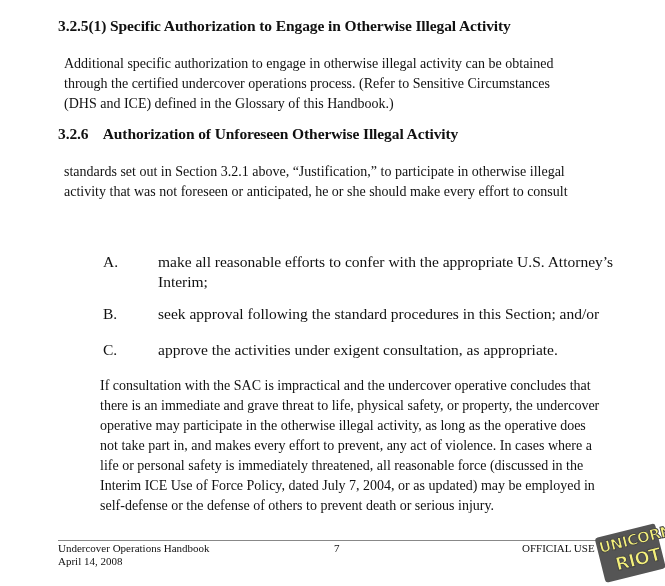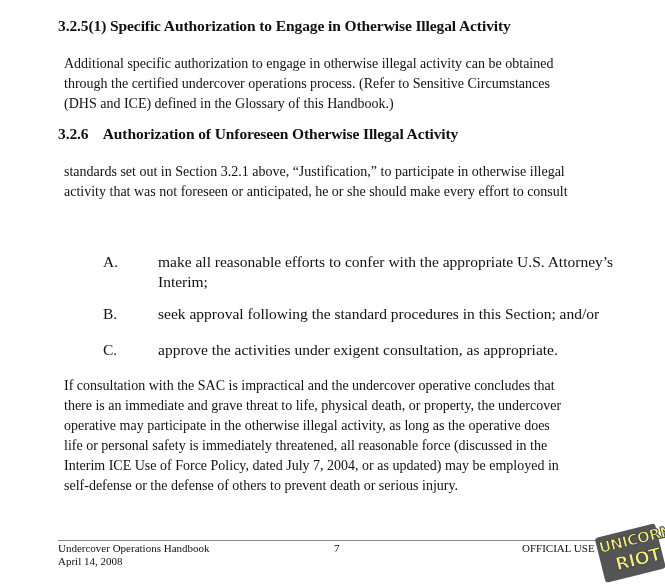--- a/index.html
+++ b/index.html
@@ -50,24 +50,25 @@
   <div class="li" style="top:304px;">
     <span class="lbl">B.</span>
     <span class="txt">seek approval following the standard procedures in this Section; and/or</span>
   </div>
 
   <div class="li" style="top:340px;">
     <span class="lbl">C.</span>
     <span class="txt">approve the activities under exigent consultation, as appropriate.</span>
   </div>
 
-  <div class="p" style="top:376px;">
+  <div class="p" style="top:376px;margin-left:36px;">
     <div>If consultation with the SAC is impractical and the undercover operative concludes that</div>
-    <div>there is an immediate and grave threat to life, physical death, or property, the undercover</div>
+    <div>there is an immediate and grave threat to life, physical safety, or property, the undercover</div>
     <div>operative may participate in the otherwise illegal activity, as long as the operative does</div>
+    <div>not take part in, and makes every effort to prevent, any act of violence.  In cases where a</div>
     <div>life or personal safety is immediately threatened, all reasonable force (discussed in the</div>
     <div>Interim ICE Use of Force Policy, dated July 7, 2004, or as updated) may be employed in</div>
     <div>self-defense or the defense of others to prevent death or serious injury.</div>
   </div>
 
   <div class="footer-rule"></div>
   <div class="f" style="left:58px; top:542px;">Undercover Operations Handbook</div>
   <div class="f" style="left:58px; top:555px;">April 14, 2008</div>
   <div class="f" style="left:334px; top:542px;">7</div>
   <div class="f" style="left:522px; top:542px;">OFFICIAL USE ONLY</div>

